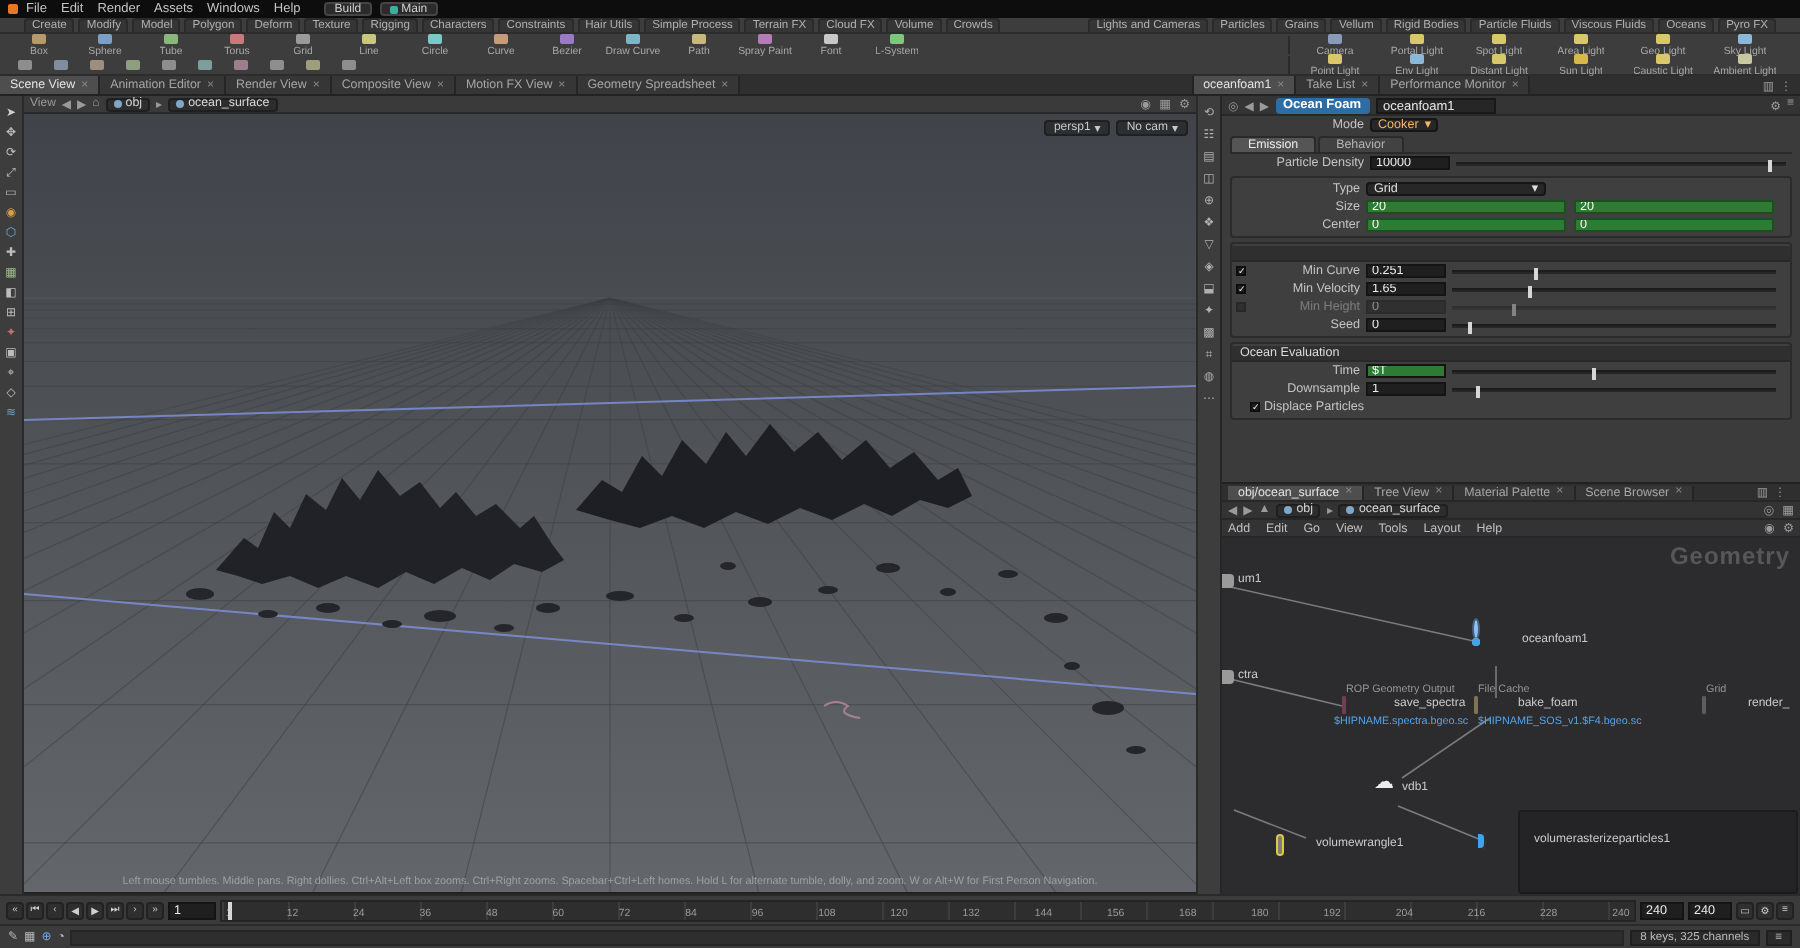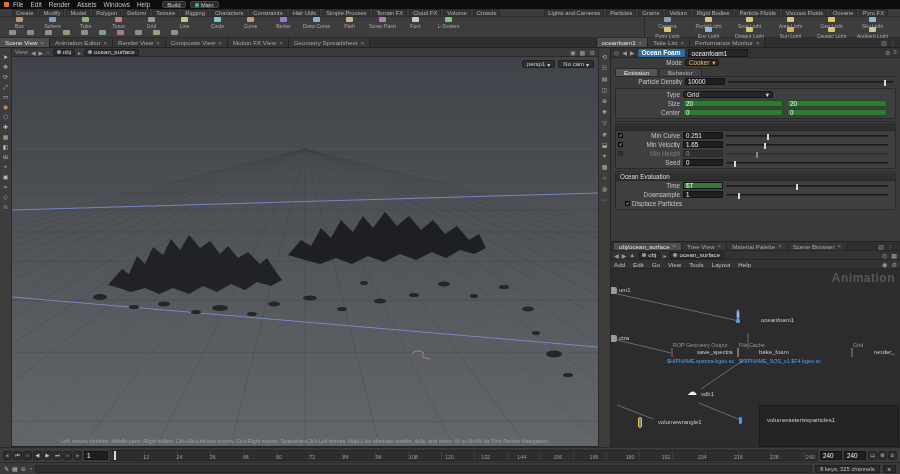--- a/index.html
+++ b/index.html
@@ -704,21 +704,21 @@
           <span>Tools</span>
           <span>Layout</span>
           <span>Help</span>
         </span>
       <span class="pb-right">
         <span>◉</span>
         <span>⚙</span>
       </span>
     </div>
     <div id="netcanvas">
-      <span id="net-watermark">Animation</span>
+      <span id="net-watermark">Geometry</span>
       <div id="net-backdrop"></div>
       <svg id="net-wires" width="289" height="179">
           <line x1="2" y1="24" x2="128" y2="52"></line>
           <line x1="2" y1="70" x2="60" y2="84"></line>
           <line x1="137" y1="64" x2="137" y2="80"></line>
           <line x1="134" y1="90" x2="90" y2="120"></line>
           <line x1="88" y1="134" x2="132" y2="152"></line>
           <line x1="42" y1="150" x2="6" y2="136"></line>
         </svg>
       <span>

